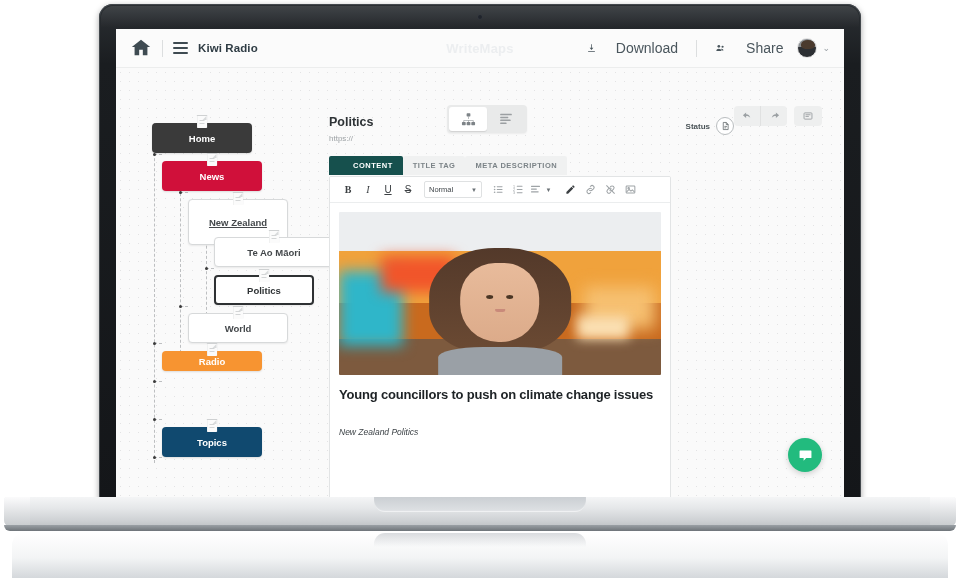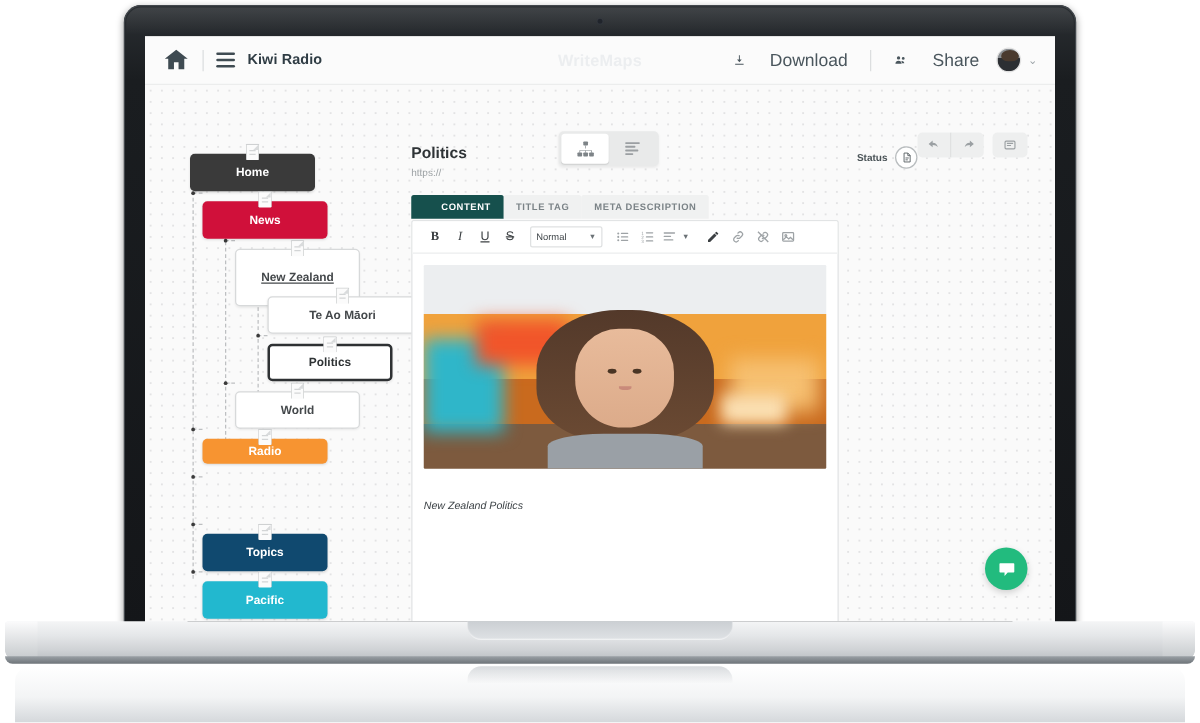--- a/index.html
+++ b/index.html
@@ -449,24 +449,20 @@
             <span class="doc-tab"></span>
             <span>Radio</span>
           </div>
 
 
           <div class="node navy" style="left:46px; top:359px; width:100px; height:30px;">
             <span class="doc-tab"></span>
             <span>Topics</span>
           </div>
 
-          <div class="node cyan" style="left:46px; top:397px; width:100px; height:30px;">
-            <span class="doc-tab"></span>
-            <span>Pacific</span>
-          </div>
         </div>
 
         <div class="detail">
           <div>
             <div class="pg-title">Politics</div>
             <div class="pg-url">https://</div>
           </div>
 
           <div class="status-wrap">
             <span class="status-lbl">Status</span>
@@ -564,20 +560,21 @@
                 <div class="hero-person">
                   <div class="hp-hair"></div>
                   <div class="hp-face">
                     <div class="hp-eye-l"></div>
                     <div class="hp-eye-r"></div>
                     <div class="hp-mouth"></div>
                   </div>
                   <div class="hp-body"></div>
                 </div>
               </div>
+              <div class="art-title">Young councillors to push on climate change issues</div>
               <div class="art-sub">New Zealand Politics</div>
             </div>
           </div>
         </div>
 
         <div class="chat-fab">
           <svg width="15" height="15" viewBox="0 0 24 24" fill="#ffffff">
               <path d="M3.5 4h17a1 1 0 0 1 1 1v10a1 1 0 0 1-1 1h-7.4L9 20.5V16H3.5a1 1 0 0 1-1-1V5a1 1 0 0 1 1-1z"></path>
             </svg>
         </div>

